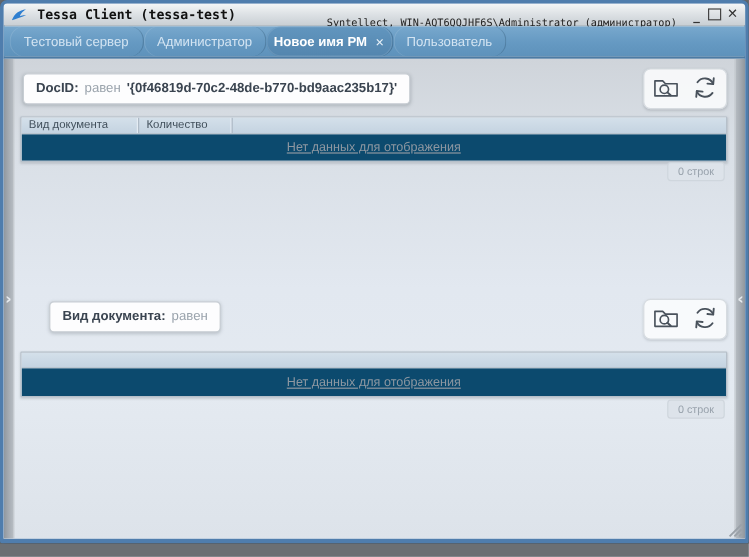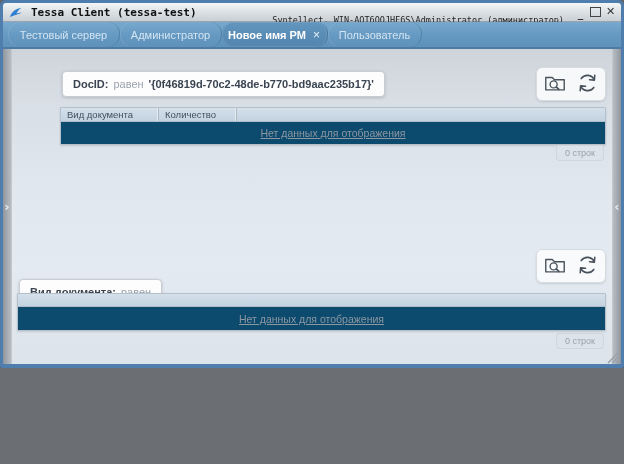--- a/index.html
+++ b/index.html
@@ -1,17 +1,17 @@
 <!DOCTYPE html>
 <html><head>
 <meta charset="utf-8">
 <style>
   html,body { margin:0; padding:0; background:#6b6f73; font-family:"Liberation Sans", sans-serif; }
   .window {
-    position:relative; width:624px; height:368px; box-sizing:border-box;
+    position:relative; width:624px; height:453px; box-sizing:border-box;
     border:3px solid #4f7dad; border-bottom-width:4px; border-radius:6px 6px 2px 2px;
     box-shadow: inset 0 0 0 1px #86accf, 0 2px 8px rgba(0,0,0,.45);
     background:#dfe5ec; overflow:hidden;
   }
   
   .titlebar {
     position:absolute; top:0; left:0; right:0; height:18px;
     background:linear-gradient(180deg,#f4f6f7 0%,#dfe3e6 45%,#c9cfd4 100%);
     border-bottom:1px solid #9aa4ad; border-radius:3px 3px 0 0;
     display:flex; align-items:center; padding:0 4px; gap:4px;
@@ -43,29 +43,29 @@
     background:linear-gradient(180deg,#cfd4da 0%,#d9dfe6 18%,#e2e8f0 48%,#e4eaf1 70%,#dde3ea 100%);
   }
   .strip { position:absolute; top:0; bottom:0; width:8px; background:linear-gradient(90deg,#8f969d 0%,#a8aeb5 60%,#b6bcc2 100%); }
   .strip.left { left:0; border-right:1px solid #c3c8cd; }
   .strip.right { right:0; border-left:1px solid #c3c8cd; background:linear-gradient(270deg,#8f969d 0%,#a8aeb5 60%,#b6bcc2 100%); }
   .chev { position:absolute; top:50%; margin-top:-11px; left:0; width:8px; height:22px;
           display:flex; align-items:center; justify-content:center;
           color:#e6eaee; font-size:13px; font-weight:bold; cursor:pointer; font-family:"DejaVu Sans", sans-serif; }
   
   .view { position:absolute; left:8px; right:9px; height:150px; }
-  .view-top { top:14px;margin-left:43px; }
+  .view-top { top:4px; }
   .view-bottom { top:198px; }
   .chip {
     position:absolute; left:8px; display:inline-flex; align-items:center; gap:5px;
     background:#fdfdfe; border:1px solid #c7cdd3; border-radius:4px;
     padding:6px 10px; font-size:11px; box-shadow:0 1px 3px rgba(60,70,80,.25); white-space:nowrap;
   }
   .view-top .chip { top:8px; }
-  .view-bottom .chip { top:32px; }
+  .view-bottom .chip { top:4px;margin-left:22px; }
   .chip-field { font-weight:bold; color:#3a4450; }
   .chip-op { color:#9aa3ac; }
   .chip-val { font-weight:bold; color:#3a4450; }
   .toolbar {
     position:absolute; right:6px; display:flex; gap:4px; padding:3px 4px;
     background:rgba(250,252,253,.88); border:1px solid #d6dbe0; border-radius:6px;
     box-shadow:0 1px 2px rgba(60,70,80,.18);
   }
   .view-top .toolbar { top:4px; }
   .view-bottom .toolbar { top:2px; }

